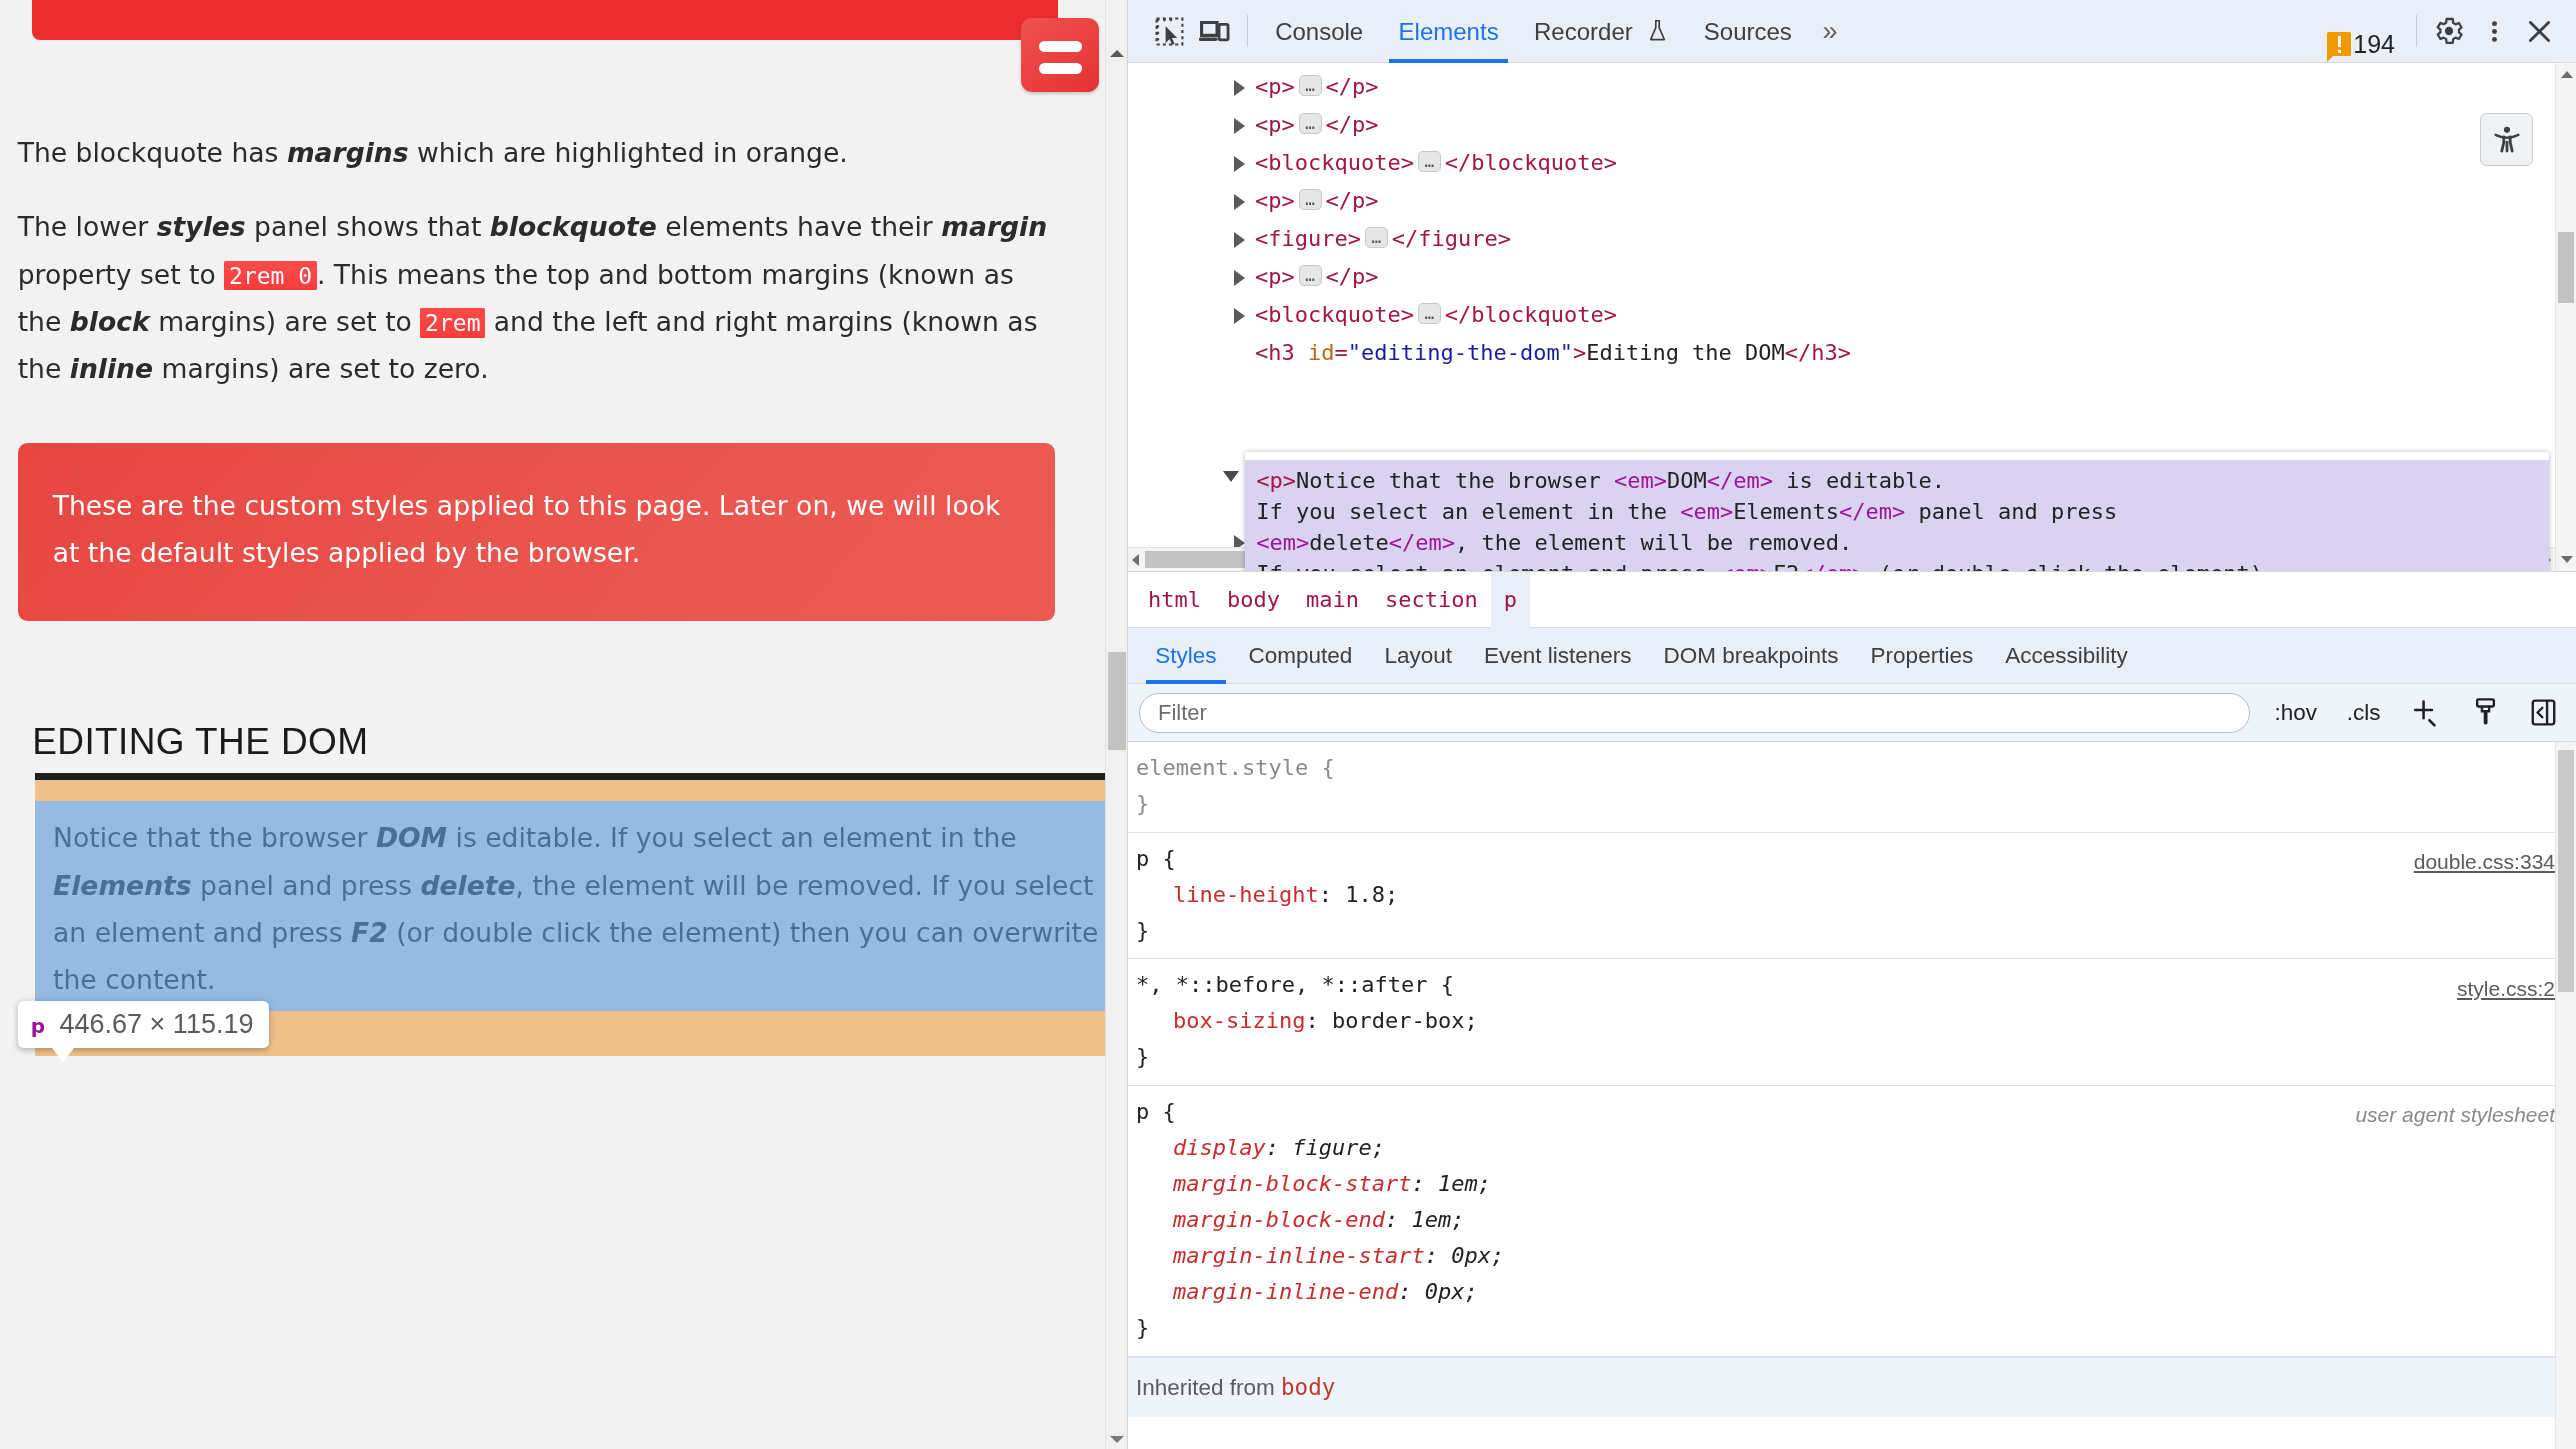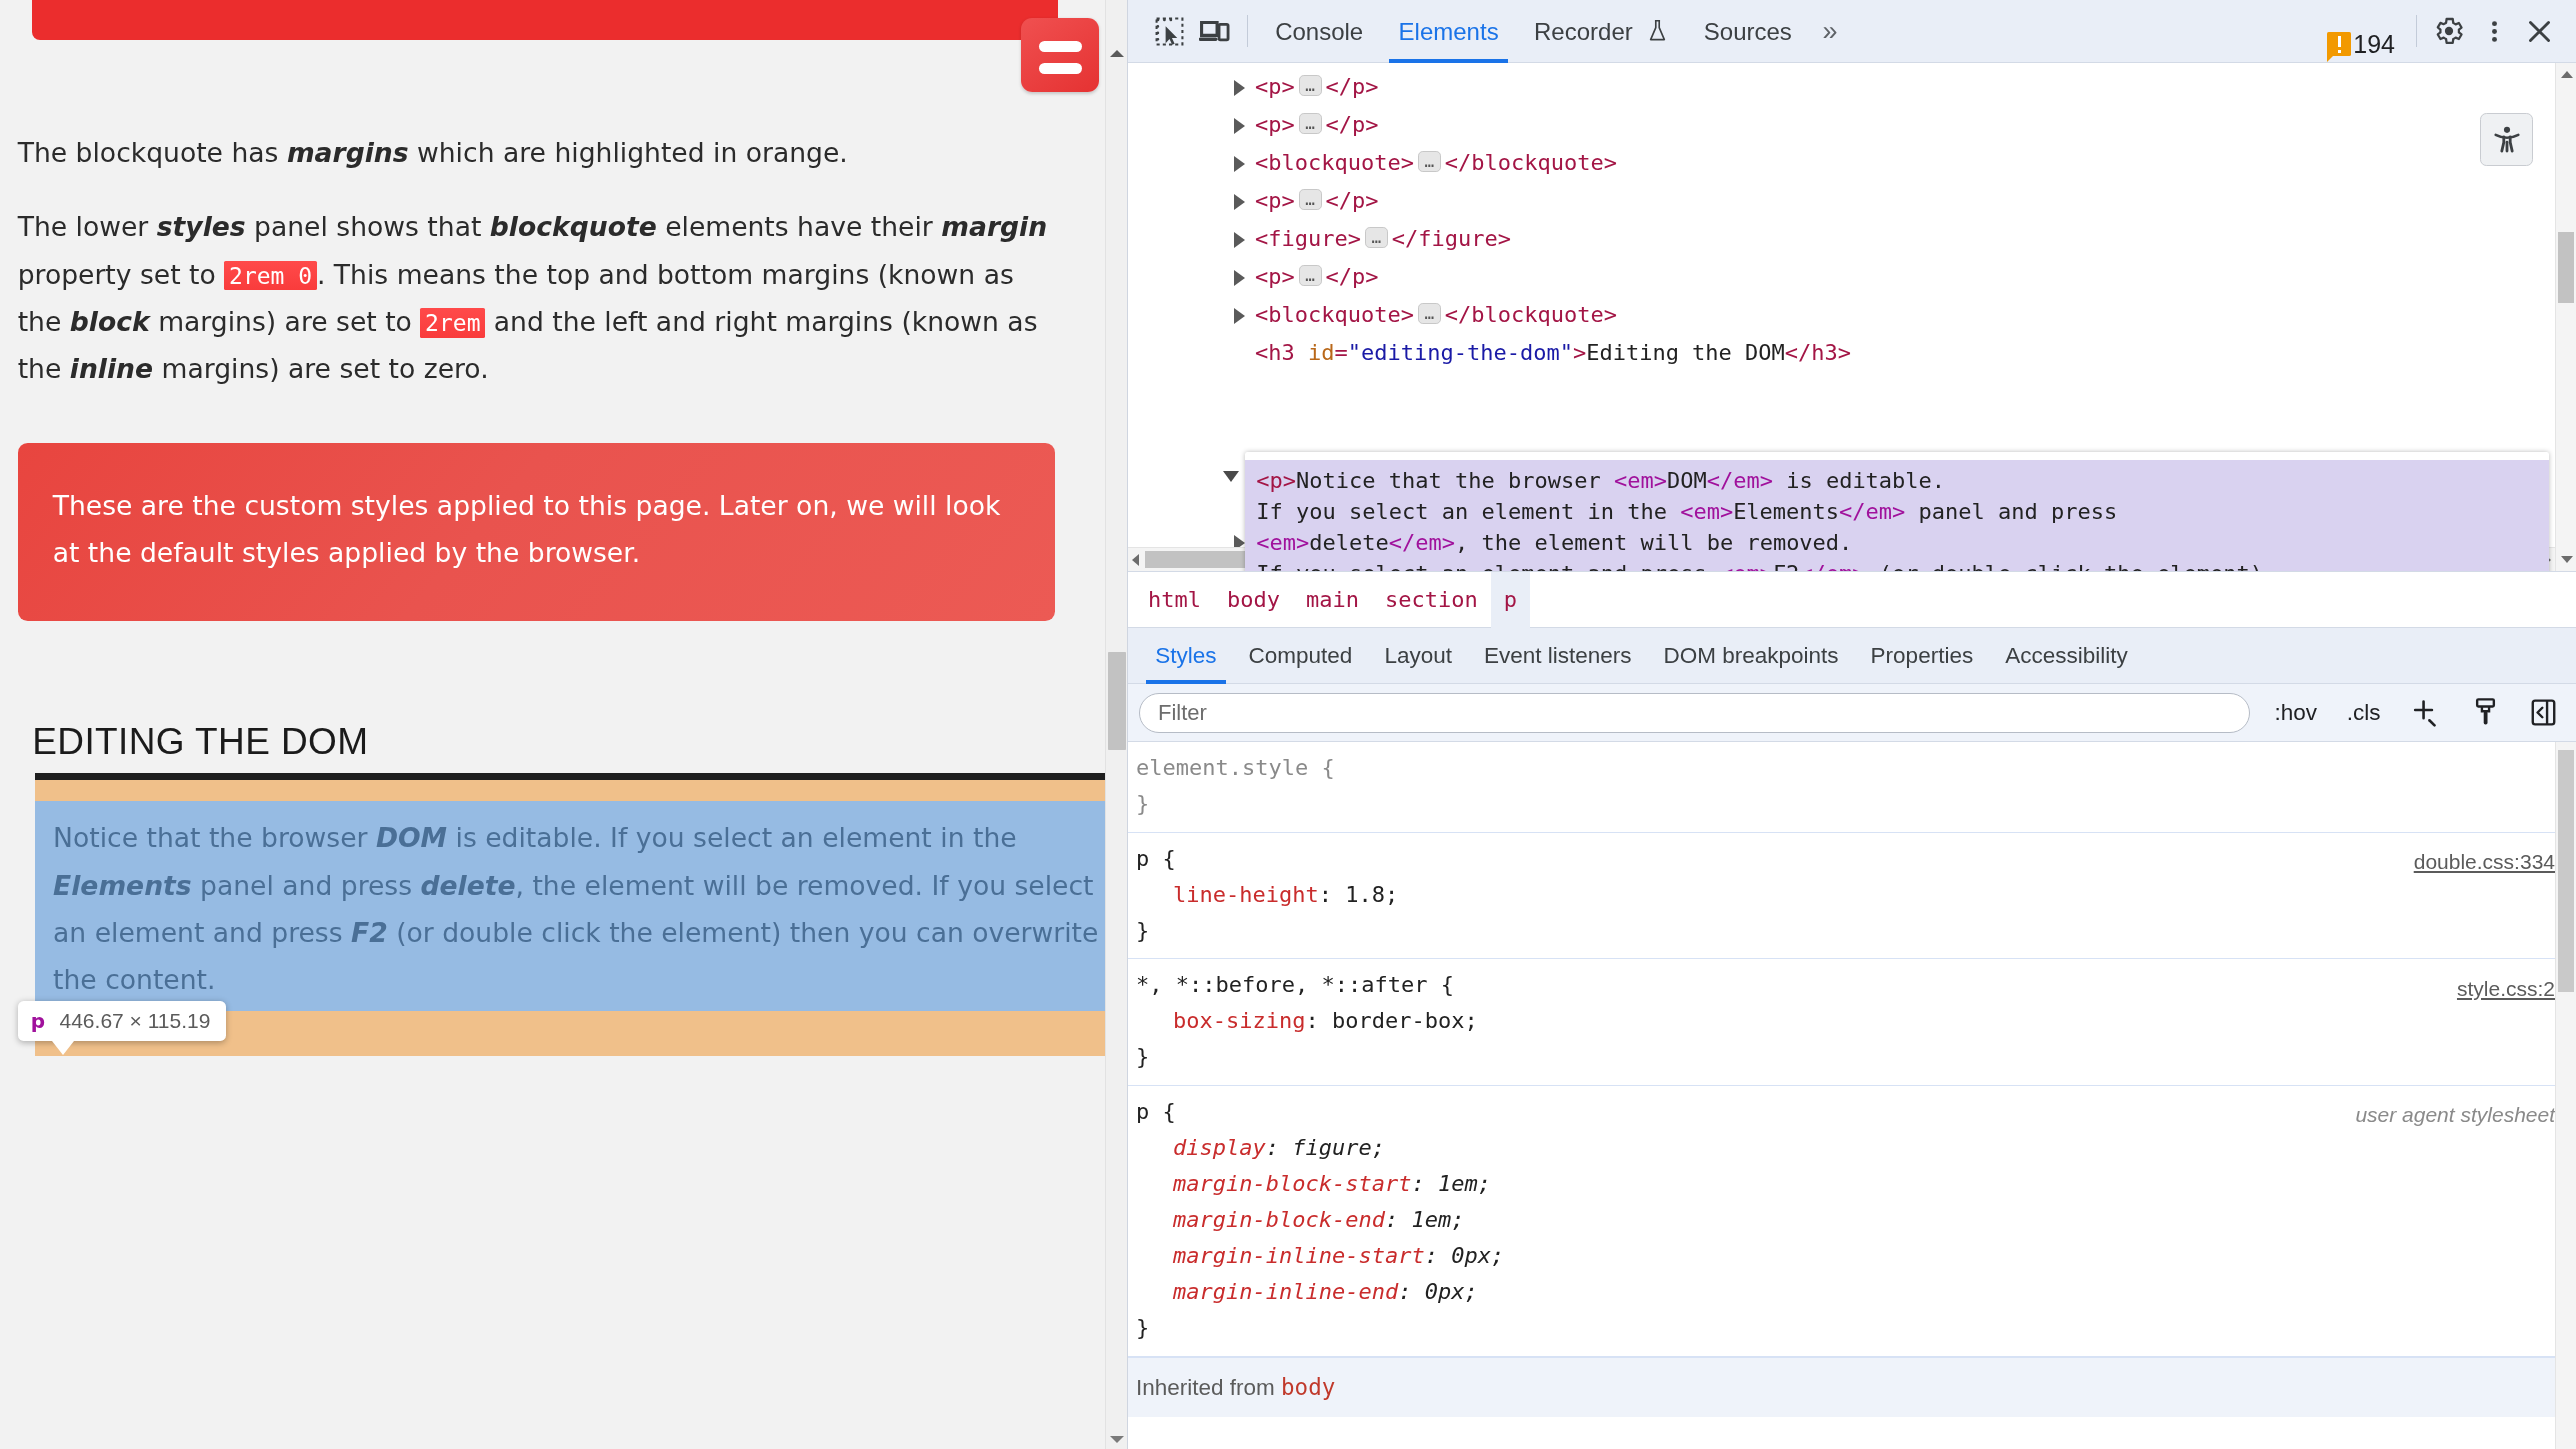--- a/index.html
+++ b/index.html
@@ -116,21 +116,21 @@
     top: 1001px; left: 17.7px;
     background: #ffffff;
     border-radius: 5.6px;
     box-shadow: 0 1.6px 6.4px rgba(0,0,0,.28);
     padding: 8px 16px 8px 13px;
     display: flex; align-items: baseline; gap: 14.5px;
     z-index: 40;
   }
   .size-tip .tag { color: #a0119c; font-size: 20px; font-weight: 700;
                    font-family: "DejaVu Sans", sans-serif; }
-  .size-tip .dims { color: #5b5b5b; font-size: 21px;
+  .size-tip .dims { color: #5b5b5b; font-size: 27px;
                     font-family: "Liberation Sans", sans-serif; }
   .size-tip::after {
     content: ""; position: absolute; left: 34px; bottom: -13.7px;
     border-left: 11.3px solid transparent;
     border-right: 11.3px solid transparent;
     border-top: 14.5px solid #ffffff;
   }
 
   
   .page-scroll {

